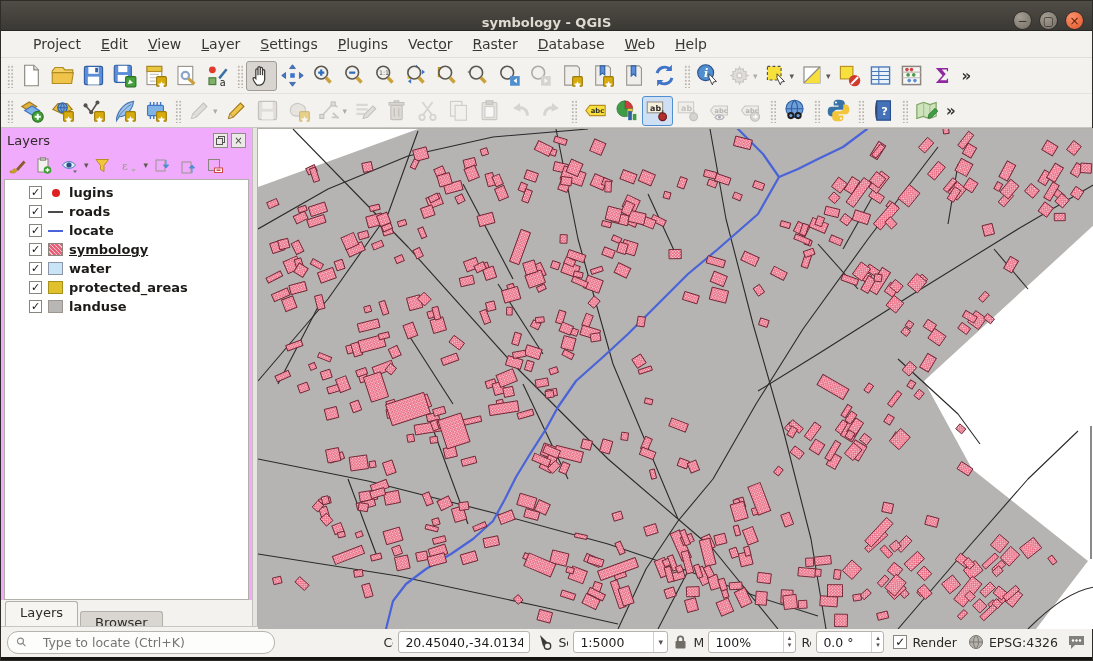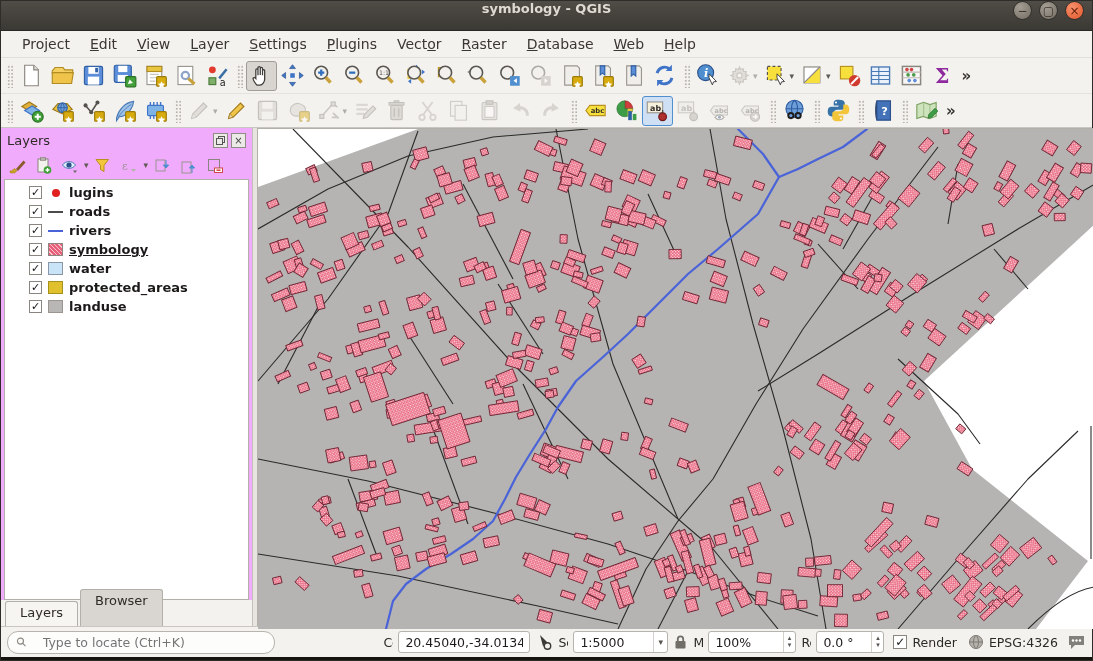--- a/index.html
+++ b/index.html
@@ -1,25 +1,25 @@
 <!DOCTYPE html>
 <html><head>
 <meta charset="utf-8">
 <style>
   *{margin:0;padding:0;box-sizing:border-box;}
   html,body{width:1093px;height:661px;overflow:hidden;font-family:"DejaVu Sans",sans-serif;}
   #win{width:1093px;height:661px;background:#f4f2ef;border:1px solid #2e2c29;display:flex;flex-direction:column;}
   
-  #titlebar{height:30px;background:linear-gradient(#504c46,#3b3934);position:relative;display:flex;align-items:flex-start;flex:0 0 auto;border-bottom:1px solid #2a2824;}
+  #titlebar{height:30px;background:linear-gradient(#504c46,#3b3934);position:relative;display:flex;align-items:flex-end;flex:0 0 auto;border-bottom:1px solid #2a2824;}
   #title{position:absolute;left:0;right:0;text-align:center;color:#dfdbd2;font-weight:bold;font-size:13px;}
   #winbtns{margin-left:auto;display:flex;gap:7px;padding-right:8px;z-index:2;}
   .wbtn{width:19px;height:19px;border-radius:50%;display:flex;align-items:center;justify-content:center;font-size:12px;color:#3a332c;background:radial-gradient(circle at 35% 30%,#a49e95,#726c63);border:1px solid #33302b;cursor:default;}
   .wbtn.close{background:radial-gradient(circle at 35% 30%,#f9916c,#e0562b);color:#5e1d07;}
   
-  #menubar{height:27px;background:#f4f2ef;display:flex;align-items:center;padding-left:11px;flex:0 0 auto;border-bottom:1px solid #e2dfdb;}
+  #menubar{height:27px;background:#f4f2ef;display:flex;align-items:center;padding-left:22px;flex:0 0 auto;border-bottom:1px solid #e2dfdb;}
   .menu-item{padding:3px 10px;font-size:14px;color:#3a3632;cursor:default;border-radius:3px;}
   .menu-item u{text-decoration:underline;}
   
   .toolbar{display:flex;align-items:center;background:#f4f2ef;padding:1px 2px;flex:0 0 auto;}
   #toolbar1{height:36px;border-bottom:1px solid #e6e3df;}
   #toolbar2{height:34px;border-bottom:1px solid #c9c5c0;}
   .grip{width:7px;height:24px;margin:0 3px;background-image:radial-gradient(#b7b2ab 1px,transparent 1.1px);background-size:3.5px 3.5px;background-position:1px 1px;}
   .tbtn{height:30px;display:flex;align-items:center;justify-content:center;padding:0 2px;border-radius:3px;border:1px solid transparent;position:relative;}
   .tbtn svg{display:block;}
   .tbtn.active{background:#d8d4cf;border:1px solid #a19c95;}
@@ -35,21 +35,21 @@
   .pbtn{width:15px;height:15px;border:1px solid #8f8b85;background:#eceae6;display:flex;align-items:center;justify-content:center;font-size:10px;color:#444;}
   #panel-toolbar{height:26px;display:flex;align-items:center;gap:2px;padding:0 4px;}
   .ptool{width:24px;height:22px;display:flex;align-items:center;justify-content:center;}
   #layer-list{flex:1 1 auto;background:#fff;border:1px solid #b3afa9;margin:1px 3px 0 3px;overflow:hidden;padding-top:3px;}
   .layer-row{display:flex;align-items:center;height:19px;padding-left:24px;gap:6px;}
   .lcheck{width:13px;height:13px;border:1px solid #8a867f;background:#fff;font-size:11px;line-height:11px;text-align:center;color:#111;flex:0 0 auto;}
   .lswatch{width:15px;height:13px;flex:0 0 auto;}
   .llabel{font-size:13px;font-weight:bold;color:#1c1a18;white-space:nowrap;}
   .layer-row.activelayer .llabel{text-decoration:underline;}
   #panel-tabs{height:26px;display:flex;align-items:flex-end;padding-left:4px;gap:2px;background:#f4f2ef;}
-  .ptab{padding:3px 14px;font-size:13px;color:#2e2b28;background:#d9d5d0;border:1px solid #b3afa9;border-bottom:none;border-radius:3px 3px 0 0;height:37px;}
+  .ptab{padding:3px 14px;font-size:13px;color:#2e2b28;background:#d9d5d0;border:1px solid #b3afa9;border-bottom:none;border-radius:3px 3px 0 0;height:15px;}
   .ptab.active{background:#f7f5f2;height:25px;}
   #splitter{width:4px;background:#e8e5e1;flex:0 0 auto;}
   #maparea{flex:1 1 auto;position:relative;background:#fff;border-top:1px solid #b3afa9;border-left:1px solid #b3afa9;}
   #mapsvg{display:block;}
   
   #statusbar{height:31px;flex:0 0 auto;background:#f4f2ef;border-top:1px solid #c9c5c0;display:flex;align-items:center;padding:0 6px;gap:5px;font-size:12.5px;color:#2c2a27;}
   #locator{width:268px;height:23px;border:1px solid #b7b3ad;border-radius:11px;background:#fdfdfc;display:flex;align-items:center;padding:0 8px;gap:16px;flex:0 0 auto;}
   #locator input{border:none;outline:none;background:transparent;font-size:12.5px;color:#8e8a84;width:100%;font-family:"DejaVu Sans",sans-serif;}
   .sb-clip{max-width:10px;overflow:hidden;display:inline-flex;justify-content:flex-end;white-space:nowrap;flex:0 0 auto;direction:rtl;}
   .sb-box{height:22px;border:1px solid #b7b3ad;border-radius:3px;background:#fff;display:flex;align-items:center;}
@@ -717,21 +717,21 @@
             <span class="lswatch" style="display:flex;align-items:center">
               <span style="width:15px;height:2px;background:#4a4a4a;display:block"></span>
             </span>
             <span class="llabel">roads</span>
           </div>
           <div class="layer-row">
             <span class="lcheck">✓</span>
             <span class="lswatch" style="display:flex;align-items:center">
               <span style="width:15px;height:2px;background:#4a63d8;display:block"></span>
             </span>
-            <span class="llabel">rivers</span>
+            <span class="llabel">locate</span>
           </div>
           <div class="layer-row activelayer">
             <span class="lcheck">✓</span>
             <span class="lswatch" style="border:1px solid #8a867f;background:repeating-linear-gradient(45deg,#e85f79 0,#e85f79 2px,#f6c4cd 2px,#f6c4cd 3px)"></span>
             <span class="llabel">symbology</span>
           </div>
           <div class="layer-row">
             <span class="lcheck">✓</span>
             <span class="lswatch" style="border:1px solid #8a96a5;background:#c9e4f7"></span>
             <span class="llabel">water</span>

